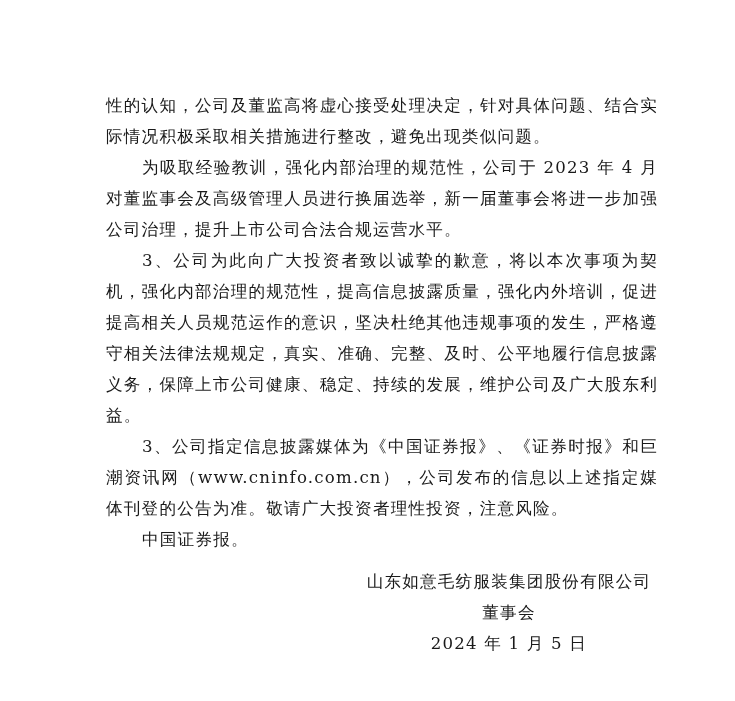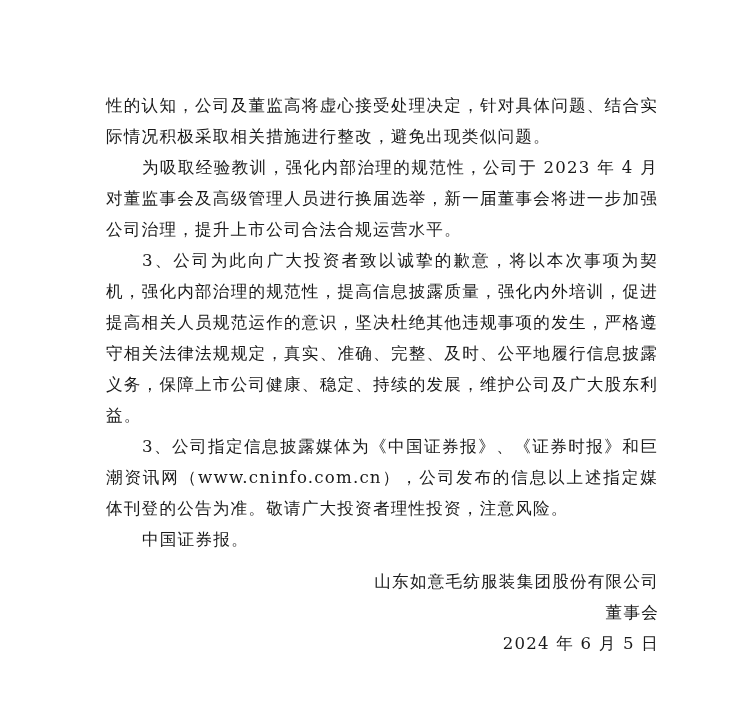--- a/index.html
+++ b/index.html
@@ -2,32 +2,32 @@
 <html><head>
 <meta charset="utf-8">
 <style>
   html, body { margin: 0; padding: 0; background: #ffffff; }
   body { width: 735px; height: 701px; position: relative; overflow: hidden;
          font-family: "DejaVu Serif", "Liberation Serif", serif; color: #1a1a1a; }
   .page { position: absolute; left: 106px; top: 65px; width: 552px; margin-top: 25px; }
   .p { font-size: 16.6px; line-height: 31px; margin: 0; text-align: justify;
        text-align-last: left; letter-spacing: 1.2px; word-break: break-all; }
   .indent { text-indent: 36px; }
-  .sig { position: absolute; right: 76px; top: 566px; width: 300px; text-align: right;
+  .sig { position: absolute; right: 76px; top: 566px; width: 300px; text-align: center;
          font-size: 16.6px; line-height: 31px; letter-spacing: 1.2px; margin-left: 29px; }
   .sig div { margin: 0; }
 </style>
 </head>
 <body>
 
 <div class="page">
   <p class="p">性的认知，公司及董监高将虚心接受处理决定，针对具体问题、结合实际情况积极采取相关措施进行整改，避免出现类似问题。</p>
   <p class="p indent">为吸取经验教训，强化内部治理的规范性，公司于 2023 年 4 月对董监事会及高级管理人员进行换届选举，新一届董事会将进一步加强公司治理，提升上市公司合法合规运营水平。</p>
   <p class="p indent">3、公司为此向广大投资者致以诚挚的歉意，将以本次事项为契机，强化内部治理的规范性，提高信息披露质量，强化内外培训，促进提高相关人员规范运作的意识，坚决杜绝其他违规事项的发生，严格遵守相关法律法规规定，真实、准确、完整、及时、公平地履行信息披露义务，保障上市公司健康、稳定、持续的发展，维护公司及广大股东利益。</p>
   <p class="p indent">3、公司指定信息披露媒体为《中国证券报》、《证券时报》和巨潮资讯网（www.cninfo.com.cn），公司发布的信息以上述指定媒体刊登的公告为准。敬请广大投资者理性投资，注意风险。</p>
   <p class="p indent">中国证券报。</p>
 </div>
 
 <div class="sig">
   <div>山东如意毛纺服装集团股份有限公司</div>
   <div>董事会</div>
-  <div>2024 年 6 月 5 日</div>
+  <div>2024 年 1 月 5 日</div>
 </div>
 
 </body></html>

